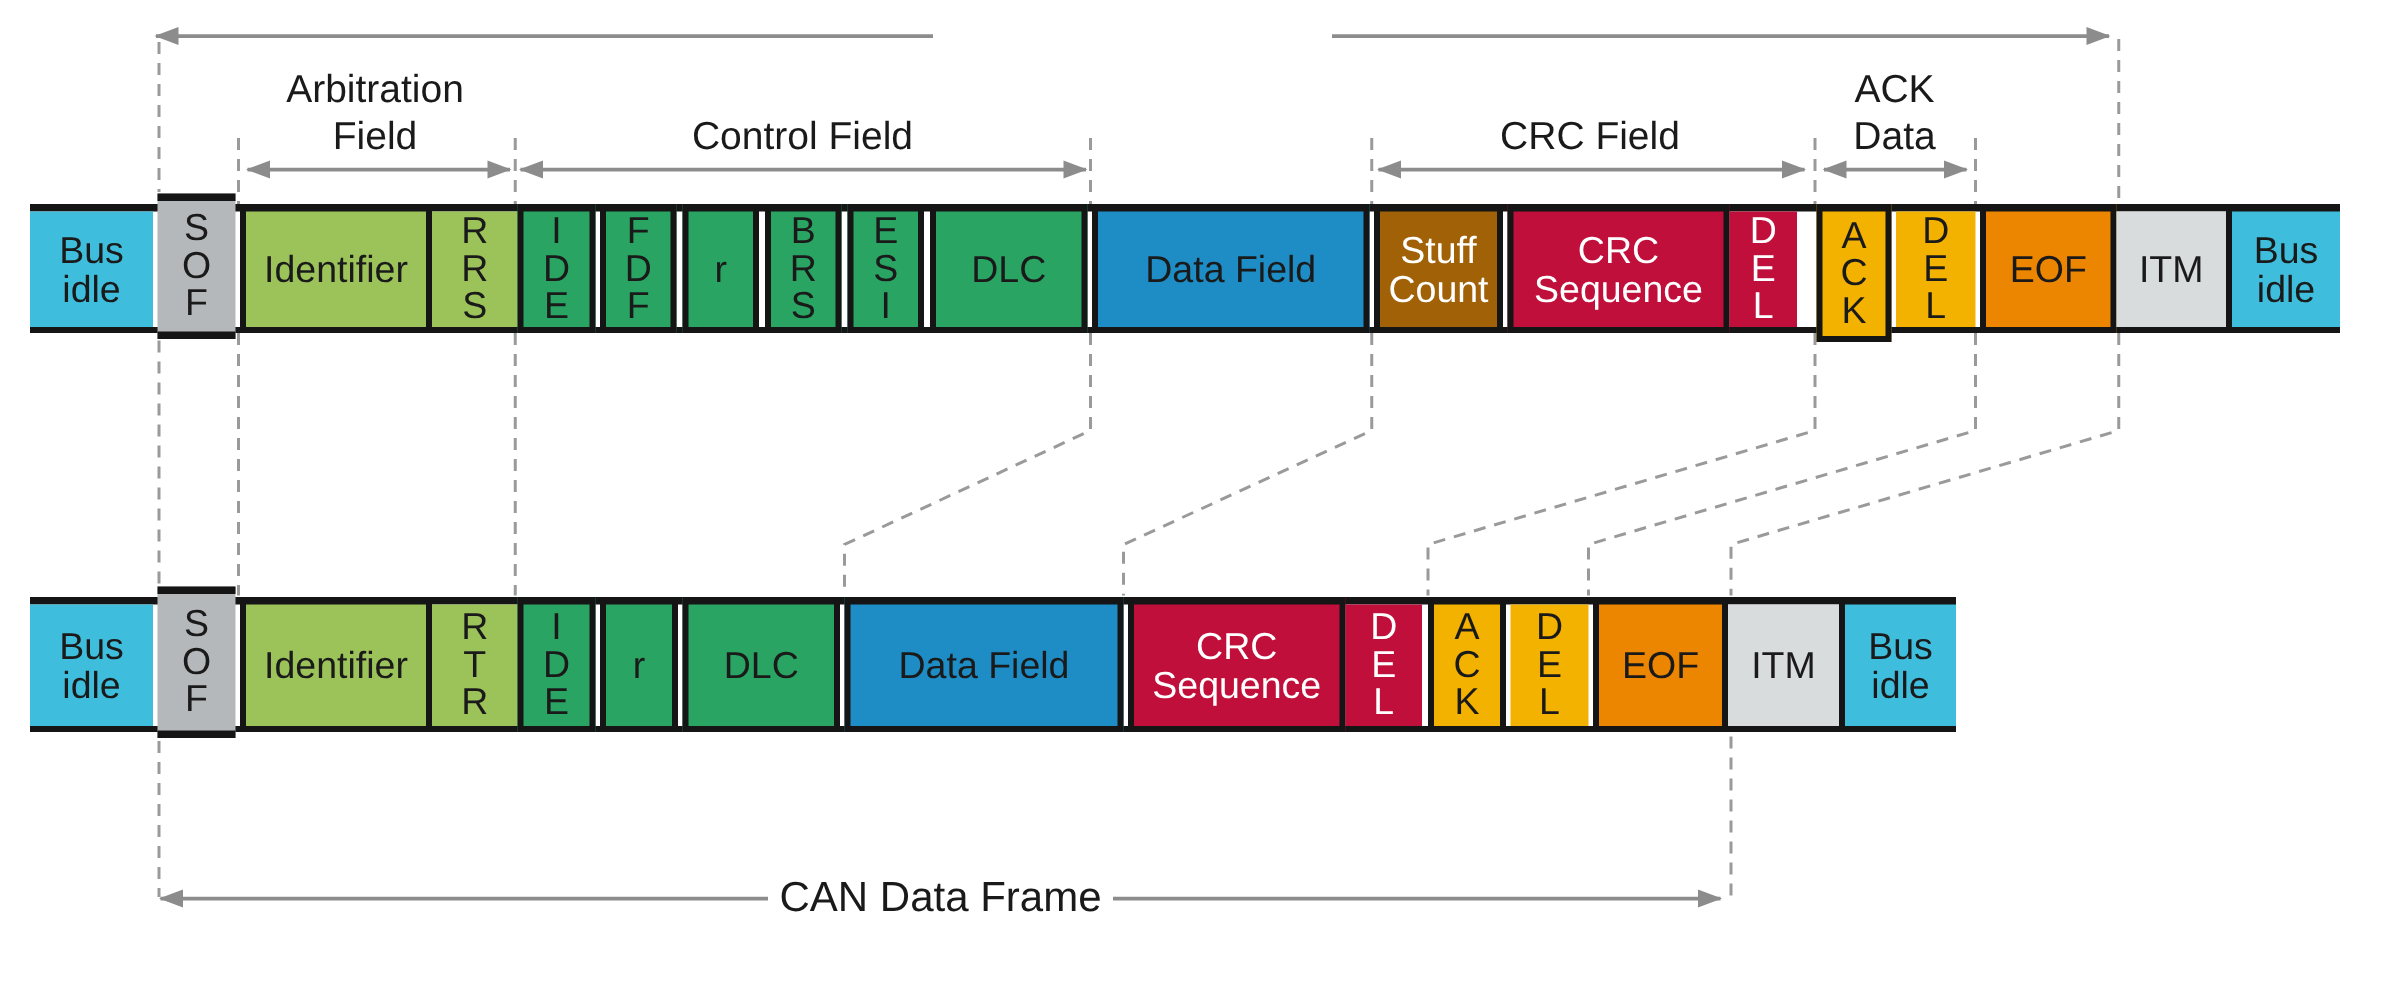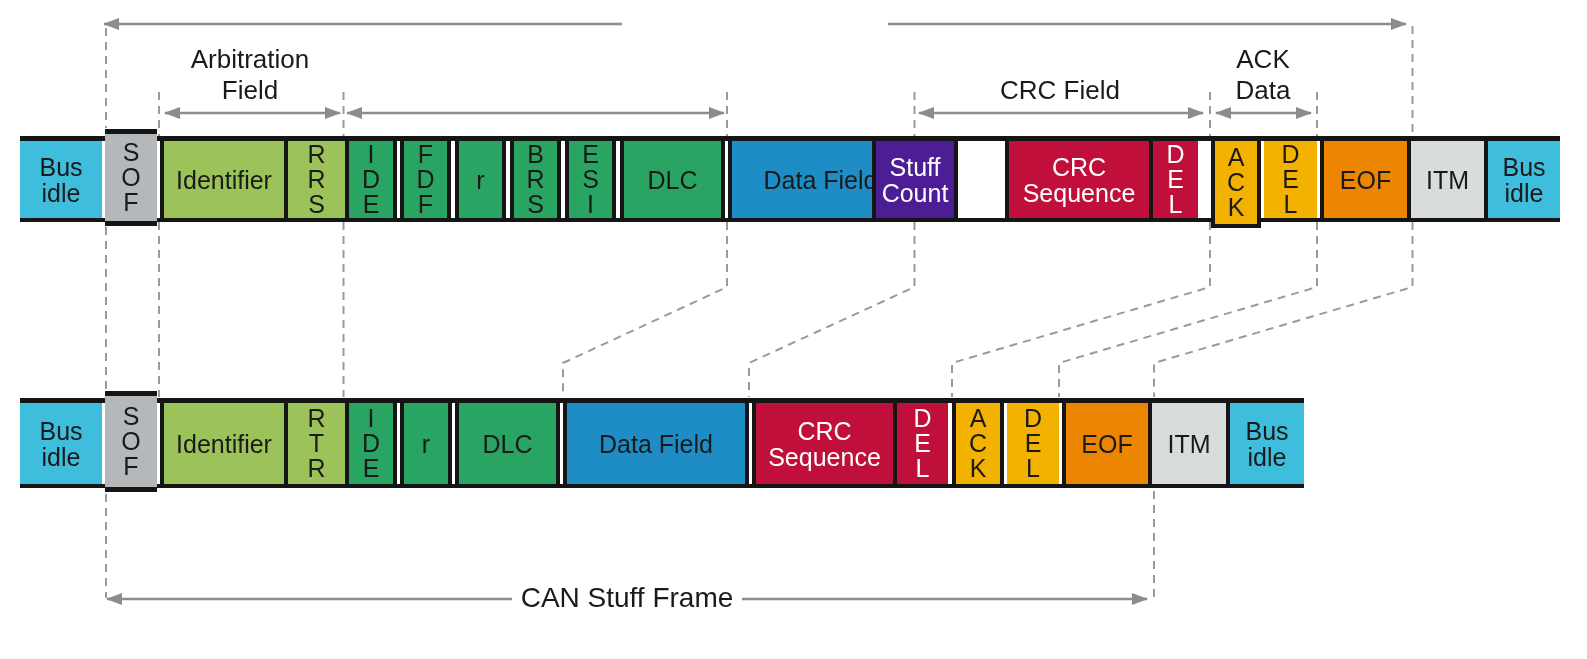--- a/index.html
+++ b/index.html
@@ -67,24 +67,25 @@
       <path d="M159 92 V136 M159 222 V397"></path>
       <path d="M343.5 92 V136 M343.5 222 V397"></path>
       <path d="M727 92 V136 M727 222 V287 L563 363 V397"></path>
       <path d="M914.5 92 V136 M914.5 222 V287 L749 363 V397"></path>
       <path d="M1210 92 V136 M1210 222 V287 L952 363 V397"></path>
       <path d="M1317 92 V136 M1317 222 V287 L1059 363 V397"></path>
       <path d="M1412.5 26 V136 M1412.5 222 V287 L1154 363 V397 M1154 491 V597"></path>
     </g>
   </svg>
 
-  <div class="title-label" style="left:462px;top:582px;width:330px;">CAN Stuff Frame</div>
+  <div class="title-label" style="left:462px;top:582px;width:330px;">CAN Data Frame</div>
 
   <div class="field-label" style="left:150px;top:44px;width:200px;">Arbitration
 Field</div>
+  <div class="field-label" style="left:385px;top:75px;width:300px;">Control Field</div>
   <div class="field-label" style="left:910px;top:75px;width:300px;">CRC Field</div>
   <div class="field-label" style="left:1193px;top:44px;width:140px;">ACK
 Data</div>
 
   <div class="frame" id="frame-fd">
     <div class="bar top" style="left:20px;width:1540px;"></div>
     <div class="bar bot" style="left:20px;width:1540px;"></div>
   <div class="seg s-minor" style="left: 20px; width: 82px; background: rgb(62, 190, 220);">
         <div class="seg-label">Bus
 idle</div>
@@ -124,21 +125,21 @@
         <div class="seg-label">E
 S
 I</div>
       </div>
       <div class="seg s-bordered" style="left: 620px; width: 105px; background: rgb(42, 164, 99);">
         <div class="seg-label">DLC</div>
       </div>
       <div class="seg s-bordered" style="left: 728px; width: 185px; background: rgb(30, 140, 197);">
         <div class="seg-label">Data Field</div>
       </div>
-      <div class="seg s-bordered" style="left: 872px; width: 86px; background: #4c1d95;">
+      <div class="seg s-bordered" style="left: 916px; width: 86px; background: #a16207;">
         <div class="seg-label" style="color: rgb(255, 255, 255);">Stuff
 Count</div>
       </div>
       <div class="seg s-bordered" style="left: 1005px; width: 148px; background: rgb(192, 15, 58);">
         <div class="seg-label" style="color: rgb(255, 255, 255);">CRC
 Sequence</div>
       </div>
       <div class="seg s-minor vert" style="left: 1153px; width: 45px; background: rgb(192, 15, 58);">
         <div class="seg-label" style="color: rgb(255, 255, 255);">D
 E

